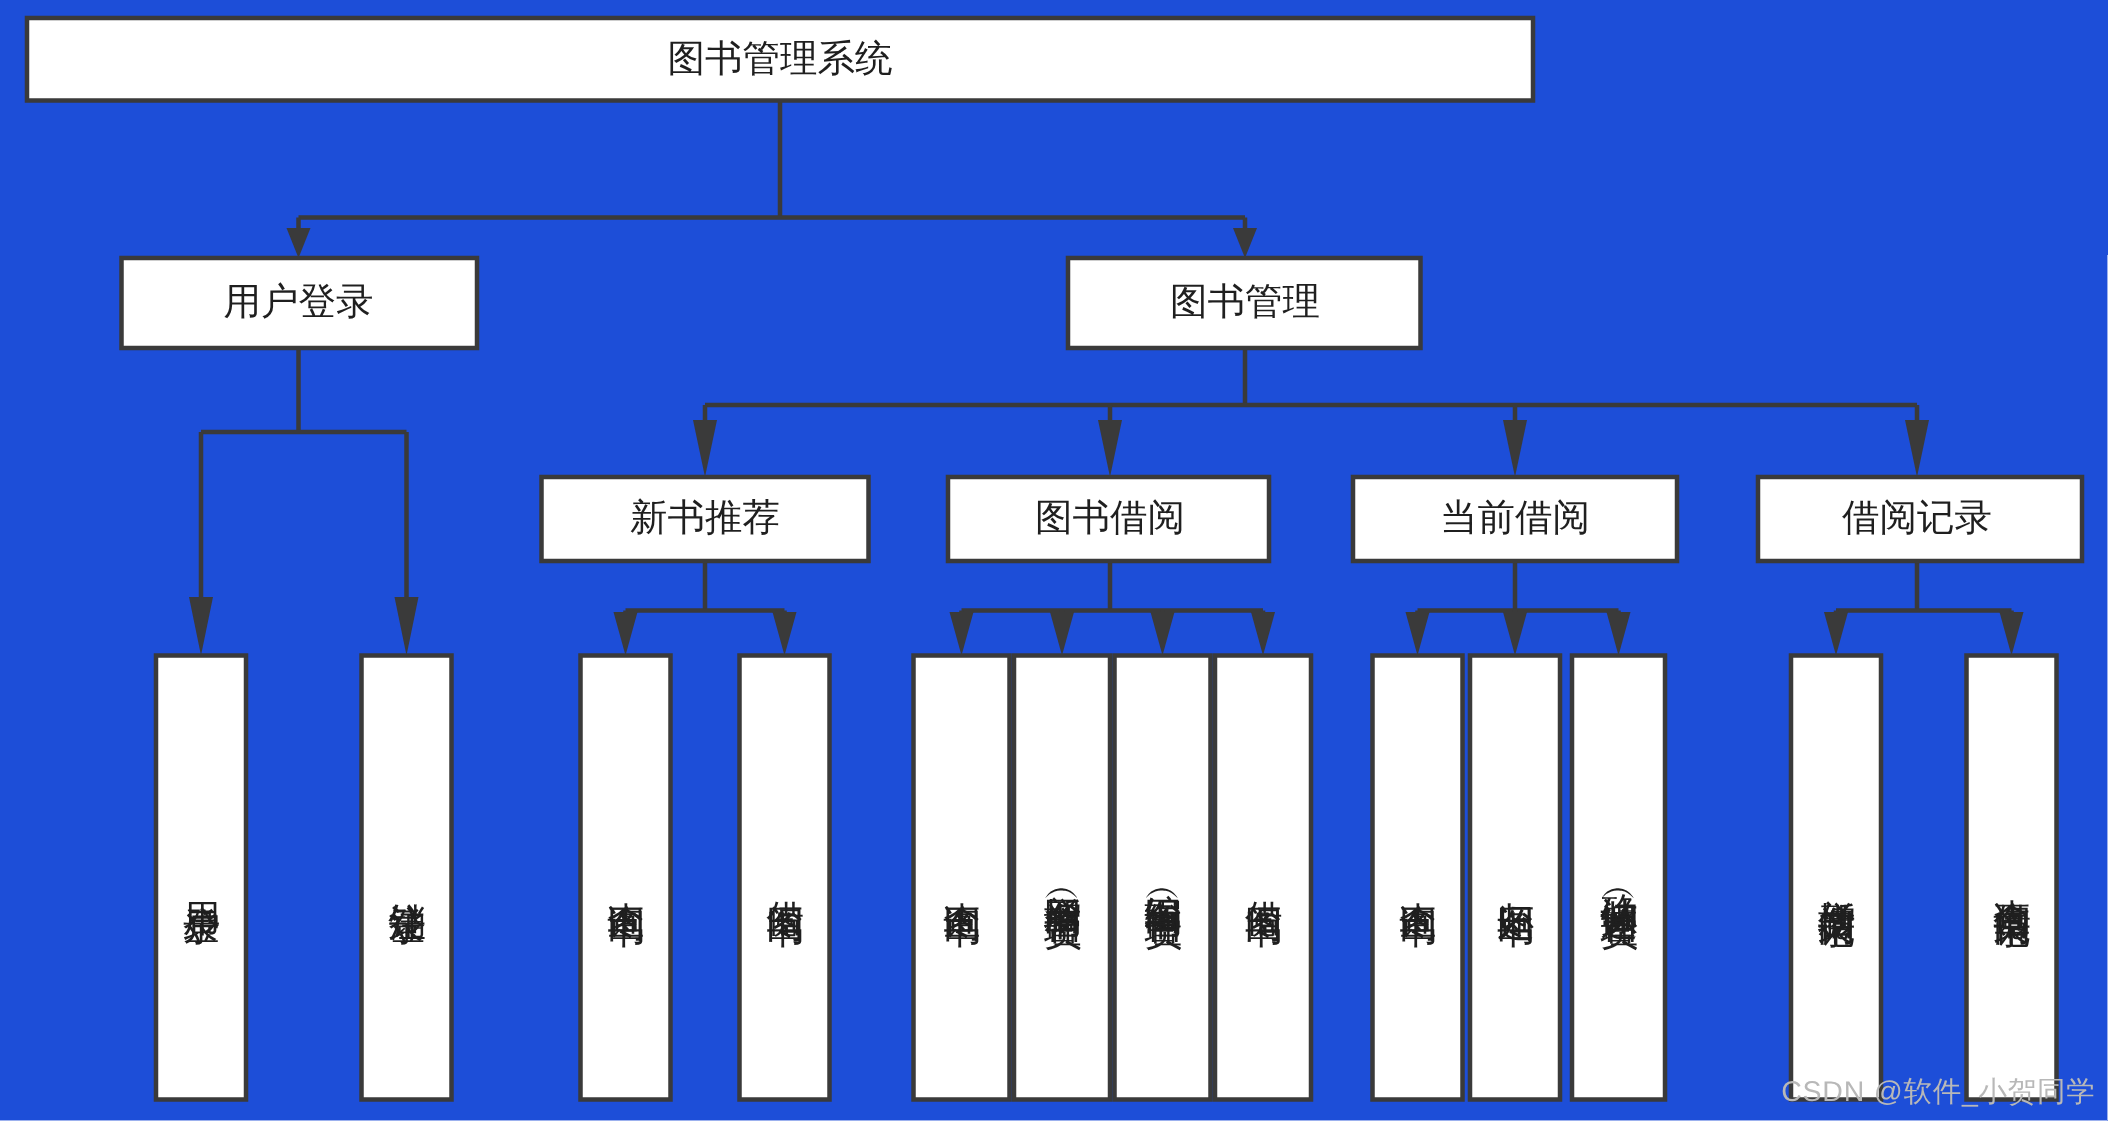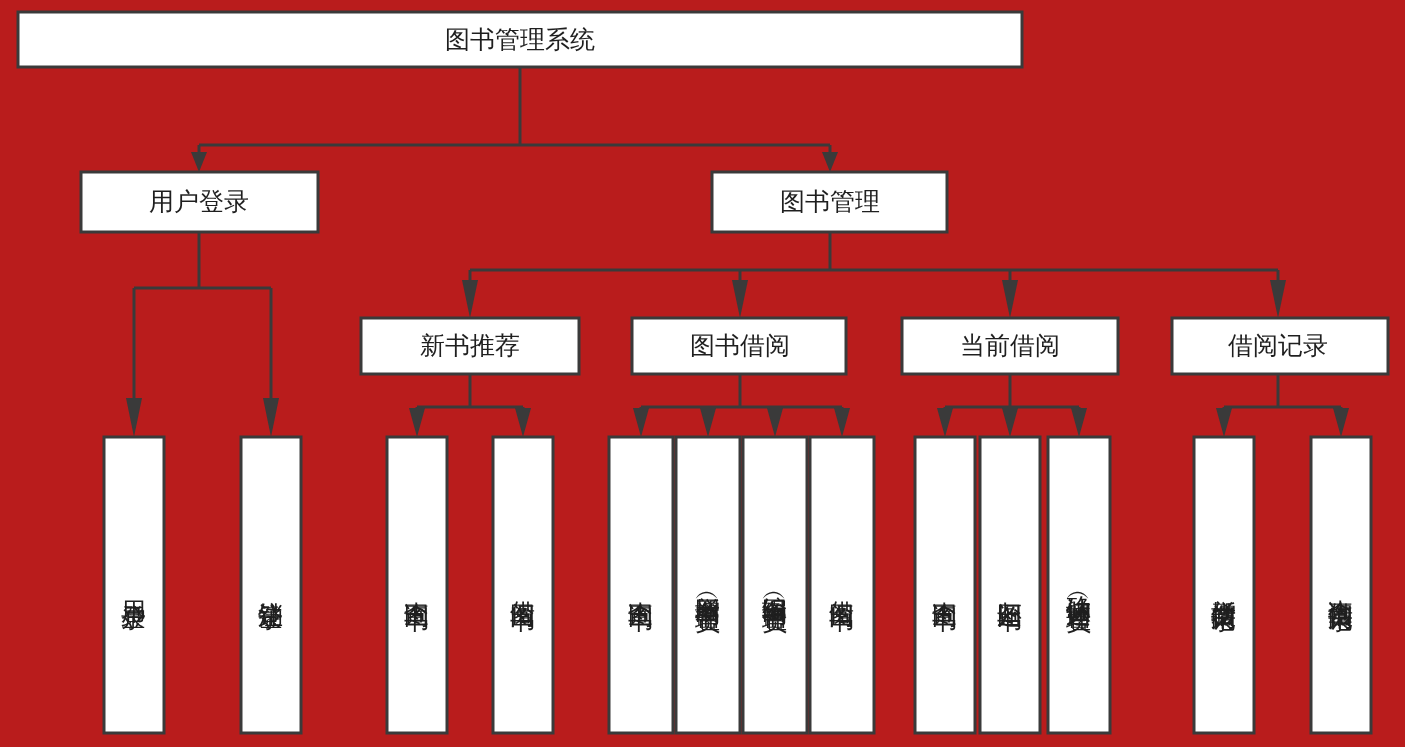--- a/index.html
+++ b/index.html
@@ -7,21 +7,21 @@
     padding: 0;
     background: #ffffff;
   }
   body {
     font-family: "Liberation Sans", "DejaVu Sans", sans-serif;
   }
   #diagram-root {
     position: relative;
     width: 1405px;
     height: 747px;
-    background: #b91c1c;
+    background: #1d4ed8;
     overflow: hidden;
   }
   svg#tree-svg {
     position: absolute;
     left: 0;
     top: 0;
     width: 1405px;
     height: 747px;
     display: block;
   }
@@ -219,14 +219,15 @@
       <rect class="node-box" x="1194" y="437" width="60" height="296"></rect>
       <text class="node-label-v" x="1224" y="585">新增借阅记录</text>
     </g>
     <g>
       <rect class="node-box" x="1311" y="437" width="60" height="296"></rect>
       <text class="node-label-v" x="1341" y="585">查询借阅记录</text>
     </g>
 
   </svg>
 
+  <div class="watermark">CSDN @软件_小贺同学</div>
 
 </div>
 
 </body></html>

